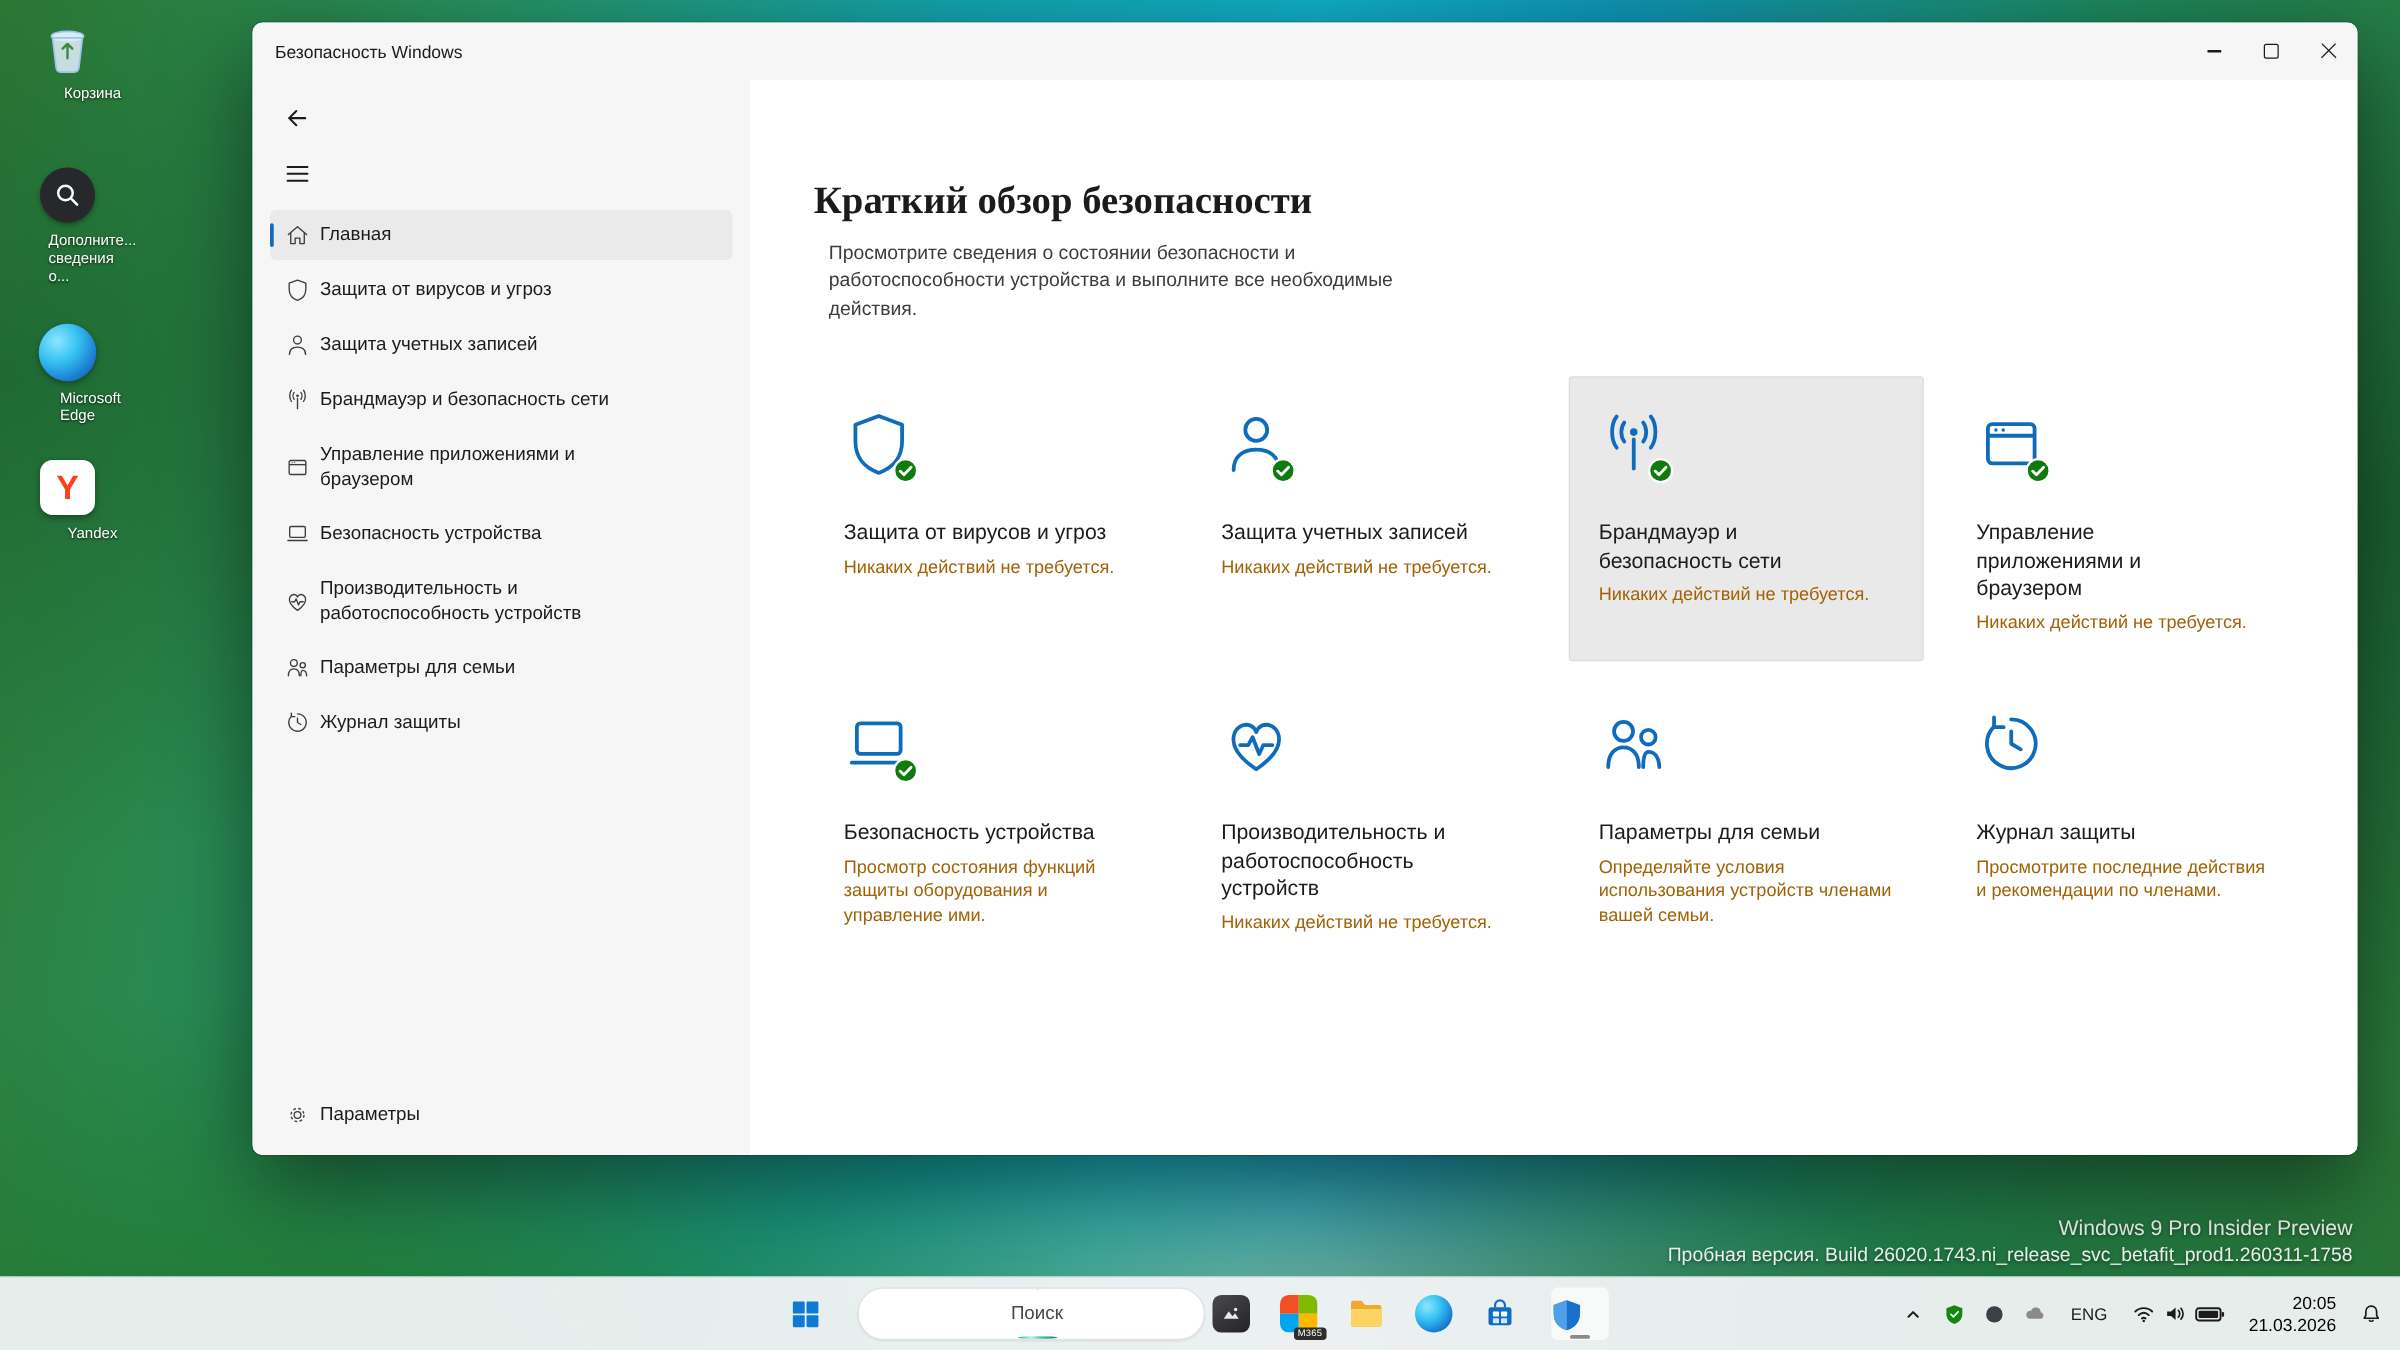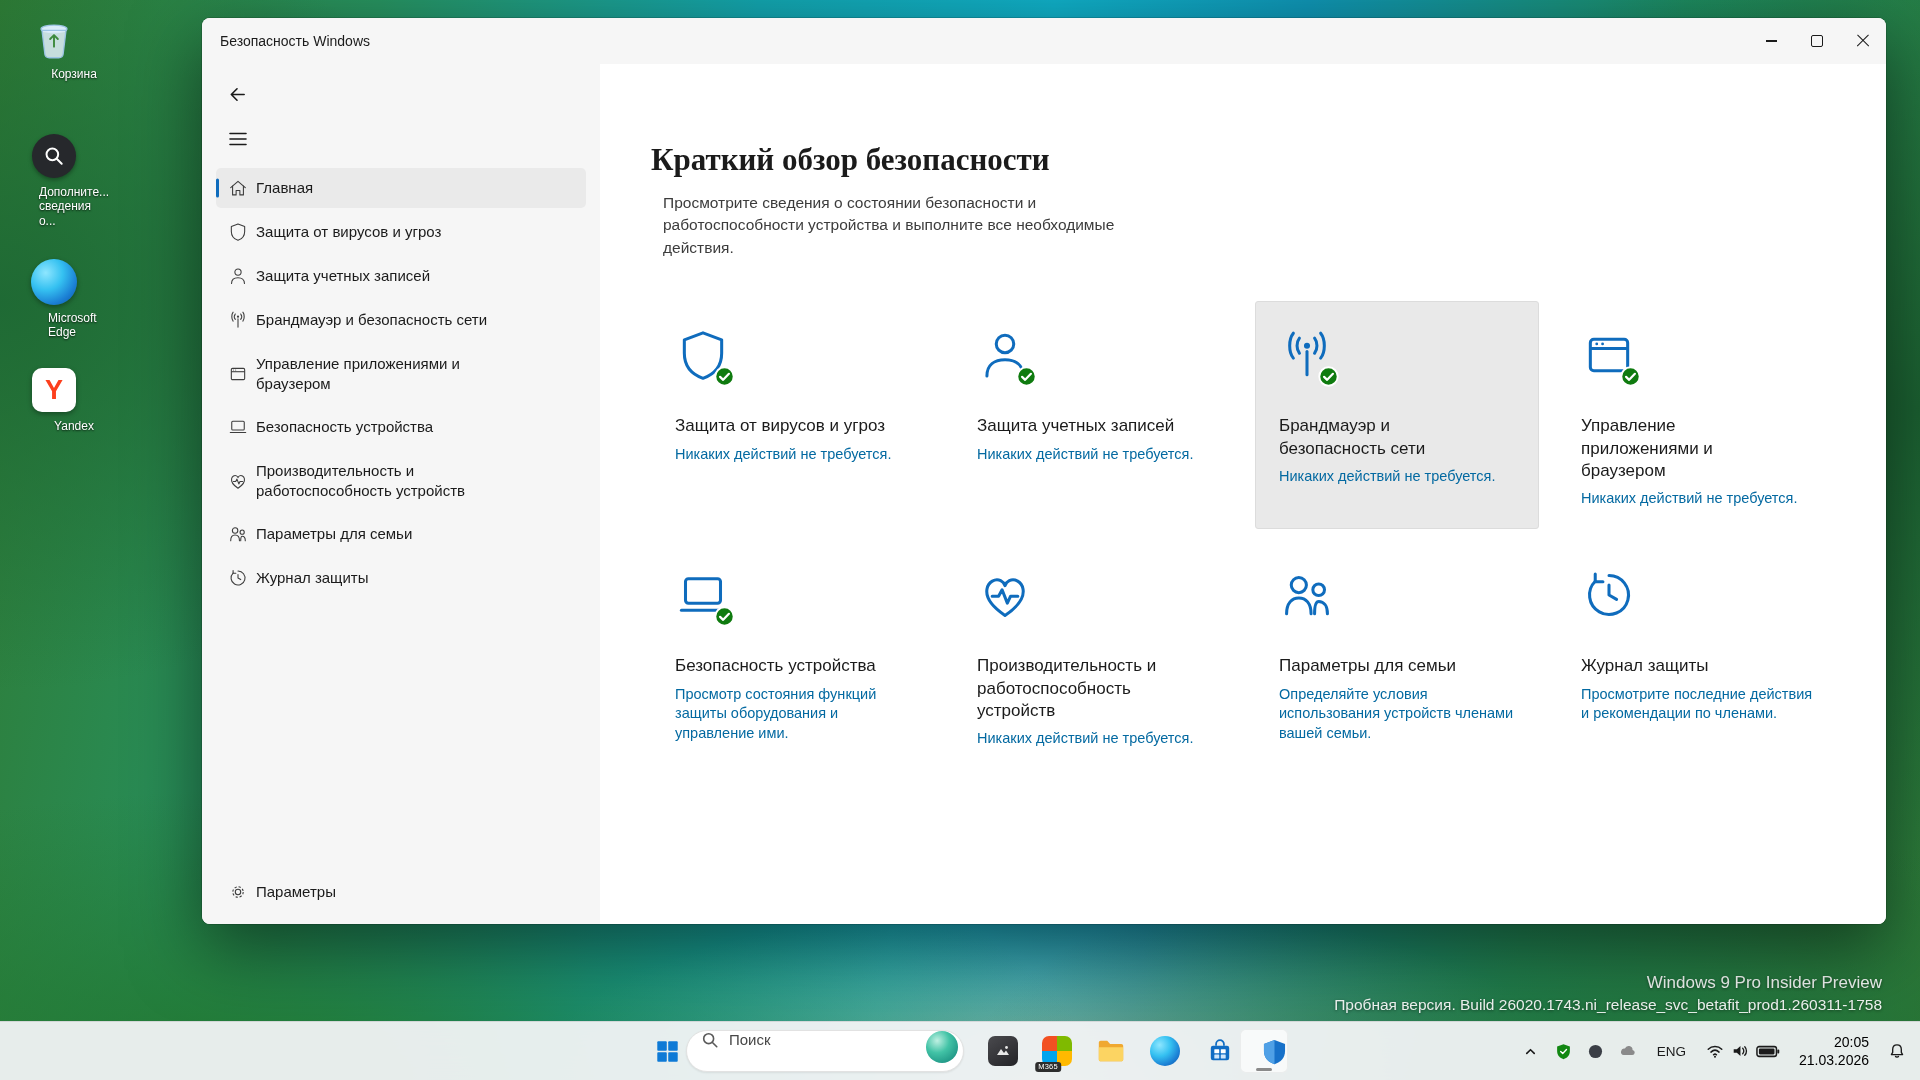--- a/index.html
+++ b/index.html
@@ -62,31 +62,31 @@
   .page-title{margin:0;font-size:31px;font-weight:600;font-family:Liberation Serif, serif;}
   .subtitle{margin:14px 12px 0;font-size:15.5px;line-height:1.45;color:#3c3c3c;max-width:472px;}
   .grid{margin-top:42px;display:grid;grid-template-columns:repeat(4,284px);column-gap:18px;row-gap:12px;}
   .card{box-sizing:border-box;min-height:228px;padding:26px 24px 20px;border-radius:3px;}
   .card.highlighted{background:#e9e9e9;border:1px solid #dcdcdc;padding:25px 23px 19px;}
   .card-ic-wrap{position:relative;width:58px;height:58px;margin-bottom:30px;color:#0f6cbd;}
   .card-ic{width:56px;height:56px;display:block;}
   .badge{position:absolute;right:-3px;bottom:-3px;width:23px;height:23px;}
   .badge svg{width:23px;height:23px;display:block;}
   .card-title{font-size:17px;line-height:1.3;max-width:212px;}
-  .card-status{margin-top:7px;font-size:14.5px;line-height:1.35;color:#0369a1;max-width:235px;}
+  .card-status{margin-top:7px;font-size:14.5px;line-height:1.35;color:#a16207;max-width:235px;}
 
   
   .taskbar{position:absolute;left:0;right:0;bottom:0;height:58px;background:rgba(243,244,247,.94);
     border-top:1px solid rgba(150,150,150,.25);backdrop-filter:blur(24px);}
   .tb-center{position:absolute;left:50%;transform:translateX(-50%);top:0;height:100%;display:flex;align-items:center;gap:6px;}
-  .tb-btn{width:48px;height:44px;border-radius:6px;display:flex;align-items:center;justify-content:flex-end;position:relative;}
+  .tb-btn{width:48px;height:44px;border-radius:6px;display:flex;align-items:center;justify-content:flex-start;position:relative;}
   .tb-btn.active{background:rgba(255,255,255,.7);box-shadow:inset 0 0 0 1px rgba(0,0,0,.05);}
   .tb-btn.active::after{content:"";position:absolute;bottom:2px;left:50%;transform:translateX(-50%);width:16px;height:3px;border-radius:2px;background:#8a8a8a;}
-  .search{height:42px;width:278px;background:#fff;border:1px solid #e2e2e2;border-radius:22px;display:flex;align-items:flex-start;gap:10px;
-    padding:0 5px 0 14px;box-shadow:0 1px 2px rgba(0,0,0,.08);box-sizing:border-box;}
+  .search{height:42px;width:278px;background:#fff;border:1px solid #e2e2e2;border-radius:22px;display:flex;align-items:center;gap:10px;
+    padding:0 5px 0 14px;box-shadow:0 1px 2px rgba(0,0,0,.08);box-sizing:border-box;flex-direction:column;}
   .search-text{font-size:15px;color:#474747;flex:1;}
   .search-img{width:32px;height:32px;border-radius:50%;background:radial-gradient(circle at 35% 30%, #bff0e2 0%, #42c3a6 40%, #0e7f75 100%);}
   .app-dark{width:30px;height:30px;border-radius:7px;background:linear-gradient(145deg,#4a4a4e,#232327);display:flex;align-items:center;justify-content:center;}
   .m365{width:30px;height:30px;border-radius:7px;overflow:hidden;display:grid;grid-template-columns:1fr 1fr;grid-template-rows:1fr 1fr;}
   .m365 i{display:block;}
   .m365 .c1{background:#f25022;} .m365 .c2{background:#7fba00;} .m365 .c3{background:#00a4ef;} .m365 .c4{background:#ffb900;}
   .m365-badge{position:absolute;bottom:1px;left:50%;transform:translateX(-50%);background:#2d2d2d;color:#fff;font-size:7.5px;line-height:1;
     padding:1.5px 3px;border-radius:3px;letter-spacing:.2px;}
   .edge-ball-sm{width:30px;height:30px;border-radius:50%;background:radial-gradient(circle at 32% 30%, #8ee6ff 0%, #35c1f1 38%, #1b7fd4 70%, #0b4f9e 100%);}
 

